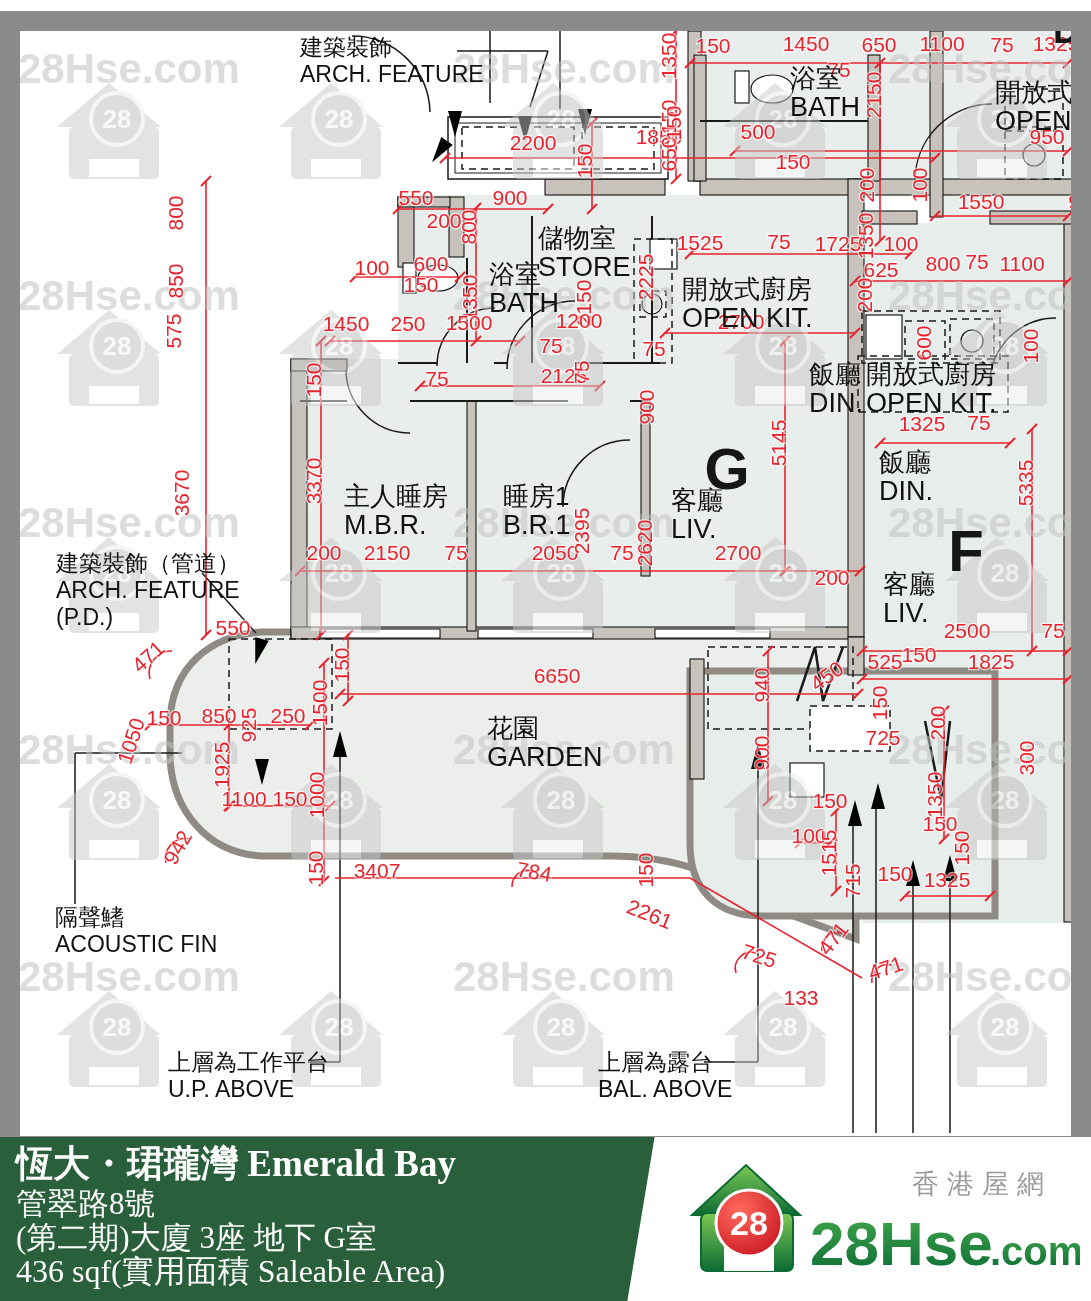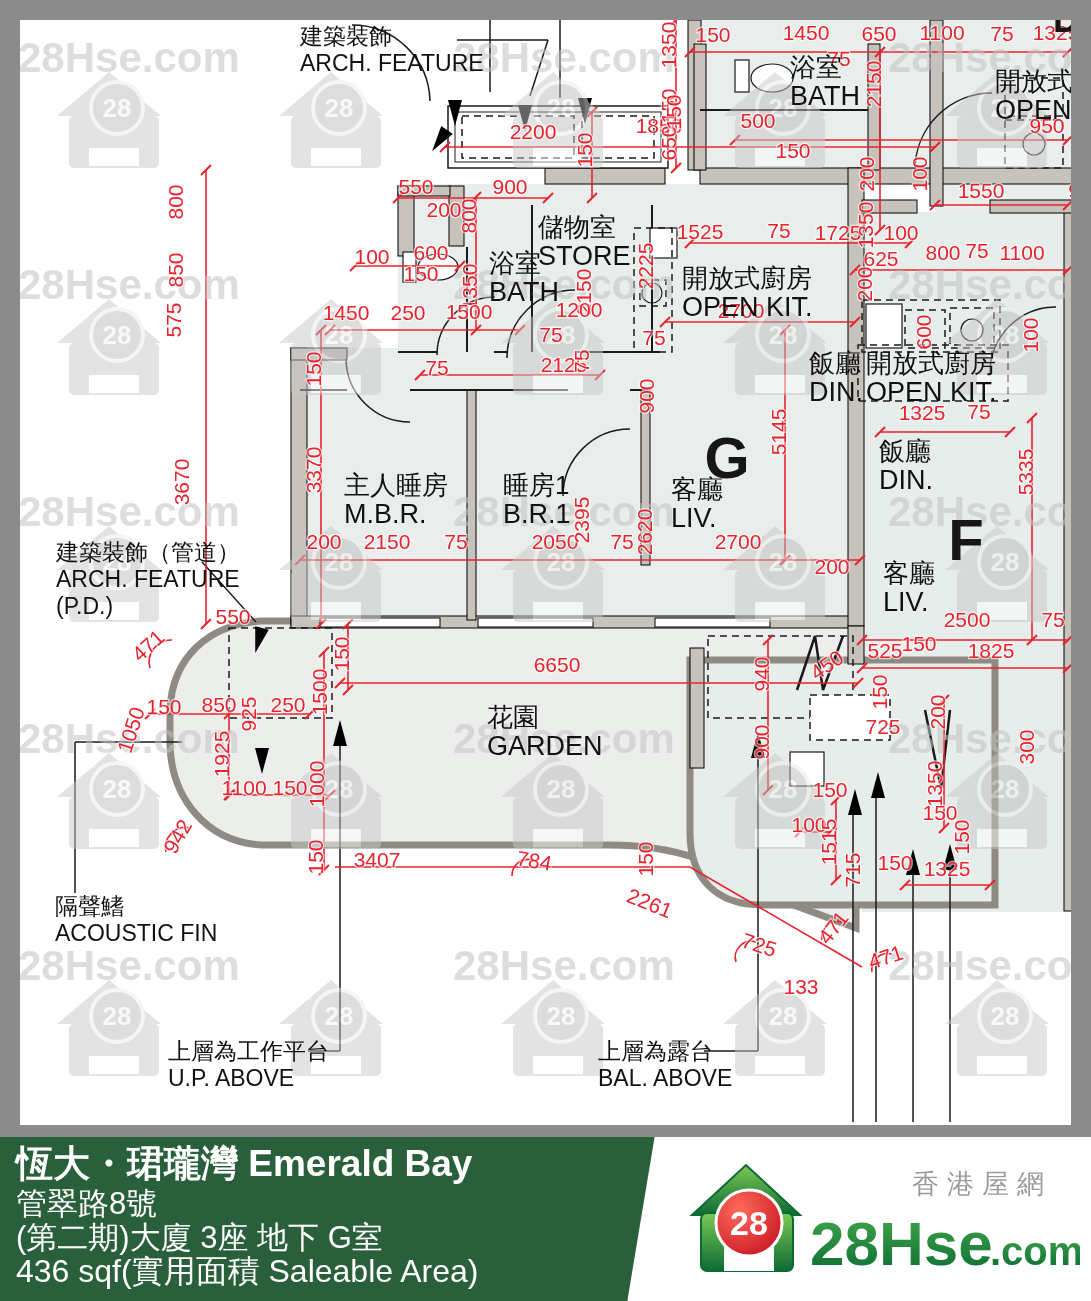--- a/index.html
+++ b/index.html
@@ -1,29 +1,29 @@
 <!DOCTYPE html>
 <html><head>
 <meta charset="utf-8">
 <style>
   html,body{margin:0;padding:0;background:#fff;}
   body{width:1091px;height:1301px;position:relative;font-family:"Liberation Sans","DejaVu Sans",sans-serif;}
-  #plan-wrap{position:absolute;left:0;top:0;width:919px;height:1137px;}
+  #plan-wrap{position:absolute;left:0;top:11px;width:919px;height:1137px;}
   svg text{user-select:none;}
   .dim{fill:#e8232d;font-size:21px;font-family:"Liberation Sans",sans-serif;text-anchor:middle;paint-order:stroke;stroke:rgba(255,255,255,.65);stroke-width:2.5px;}
   .room-zh{fill:#111;font-size:26px;text-anchor:start;}
   .room-en{fill:#111;font-size:27px;text-anchor:start;}
   .anno{fill:#111;font-size:23px;text-anchor:start;}
   .unit-letter{fill:#161616;font-weight:700;text-anchor:middle;}
   .wm-text{fill:#c3c3c3;font-size:42px;font-weight:700;opacity:.55;}
   .wm-icon{opacity:.5;}
   #footer{position:absolute;left:0;top:1137px;width:1091px;height:164px;background:#29603b;overflow:hidden;}
   #footer .white-wedge{position:absolute;right:0;top:0;width:1091px;height:164px;background:#fff;
      clip-path:polygon(60% 0,100% 0,100% 100%,57.5% 100%);}
-  #footer .ftext{position:absolute;left:16px;top:4px;color:#fff;z-index:2;}
+  #footer .ftext{position:absolute;left:16px;top:4px;color:#fff;z-index:2;font-family:Liberation Serif, serif;}
   #f-title{font-size:37px;font-weight:700;line-height:46px;}
   #f-address,#f-unit{font-size:31px;line-height:34px;}
   #f-area{font-size:32px;line-height:33px;}
   #logo{position:absolute;left:660px;top:0px;width:420px;height:164px;z-index:3;}
 </style>
 </head>
 <body>
 
 <div id="plan-wrap">
 <svg id="plan-svg" width="1091" height="1137" viewBox="0 0 1091 1137">

